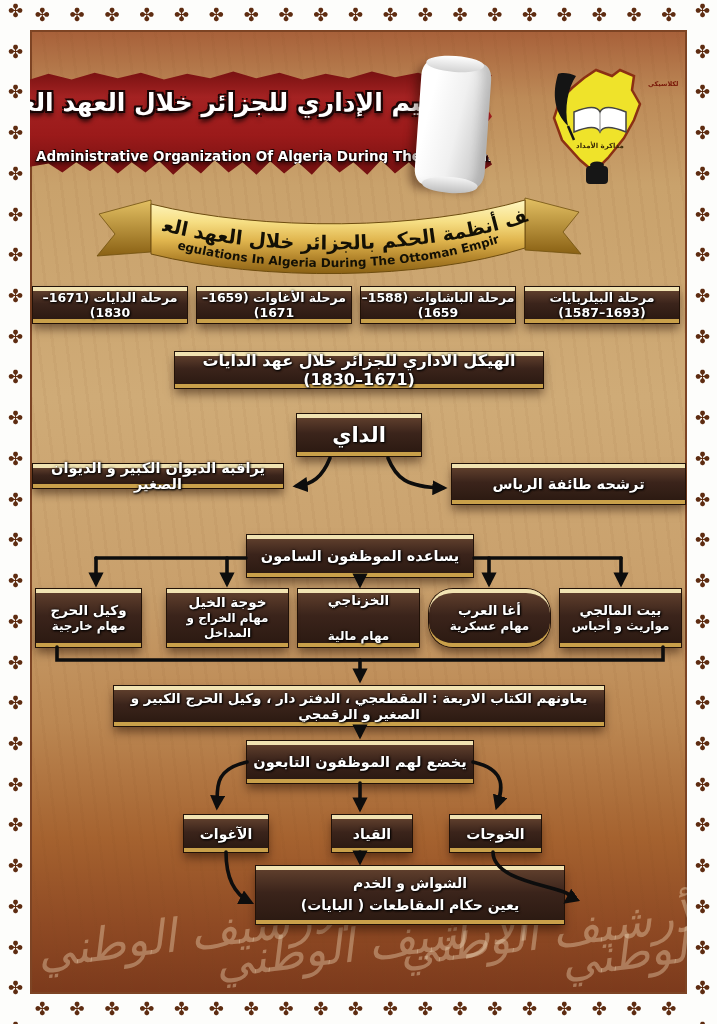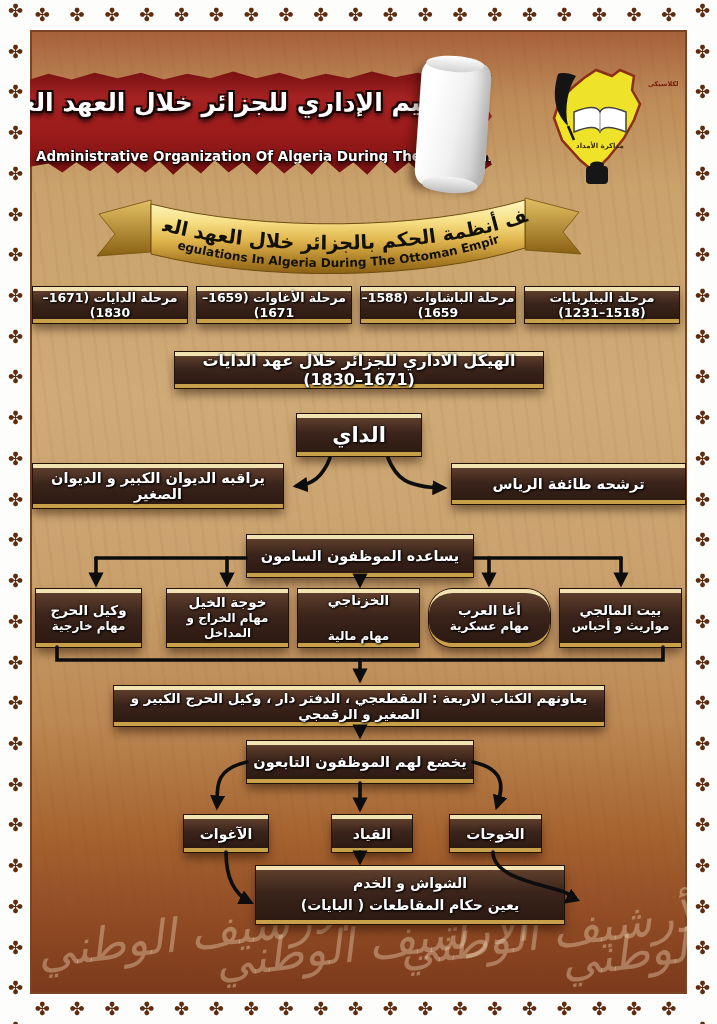--- a/index.html
+++ b/index.html
@@ -114,21 +114,21 @@
     <path d="M58,16 C170,44 330,42 432,12 L432,60 C330,92 170,94 58,66 Z" fill="url(#goldB)" stroke="#6e4d10" stroke-width="1"></path>
     <text text-anchor="middle" font-size="19.5" font-weight="bold" fill="#131005" direction="rtl">
       <textPath href="#arcA" startOffset="50%">مختلف أنظمة الحكم بالجزائر خلال العهد العثماني</textPath>
     </text>
     <text text-anchor="middle" font-size="12" font-weight="bold" fill="#131005">
       <textPath href="#arcE" startOffset="50%">Regulations In Algeria During The Ottoman Empire</textPath>
     </text>
   </svg>
 
   <div class="box" style="left:525px;top:287px;width:154px;height:36px;font-size:12.5px;">
-      <span>مرحلة البيلربايات (1518–1231)</span>
+      <span>مرحلة البيلربايات (1693–1587)</span>
     </div>
   <div class="box" style="left:361px;top:287px;width:154px;height:36px;font-size:12.5px;">
       <span>مرحلة الباشاوات (1588–1659)</span>
     </div>
   <div class="box" style="left:197px;top:287px;width:154px;height:36px;font-size:12.5px;">
       <span>مرحلة الأغاوات (1659–1671)</span>
     </div>
   <div class="box" style="left:33px;top:287px;width:154px;height:36px;font-size:12.5px;">
       <span>مرحلة الدايات (1671–1830)</span>
     </div>
@@ -137,21 +137,21 @@
       <span>الهيكل الاداري للجزائر خلال عهد الدايات (1671–1830)</span>
     </div>
 
   <div class="box" style="left:297px;top:414px;width:124px;height:42px;font-size:21px;">
       <span>الداي</span>
     </div>
 
   <div class="box" style="left:452px;top:464px;width:233px;height:40px;font-size:14.5px;">
       <span>ترشحه طائفة الرياس</span>
     </div>
-  <div class="box" style="left:33px;top:464px;width:250px;height:44px;font-size:14.5px;">
+  <div class="box" style="left:33px;top:464px;width:250px;height:24px;font-size:14.5px;">
       <span>يراقبه الديوان الكبير و الديوان الصغير</span>
     </div>
 
   <div class="box" style="left:247px;top:535px;width:226px;height:42px;font-size:14.5px;">
       <span>يساعده الموظفون السامون</span>
     </div>
 
   <div class="box" style="left:560px;top:589px;width:121px;height:58px;">
     <span class="t-title">بيت المالجي</span>
     <span class="t-role">مواريث و أحباس</span>

